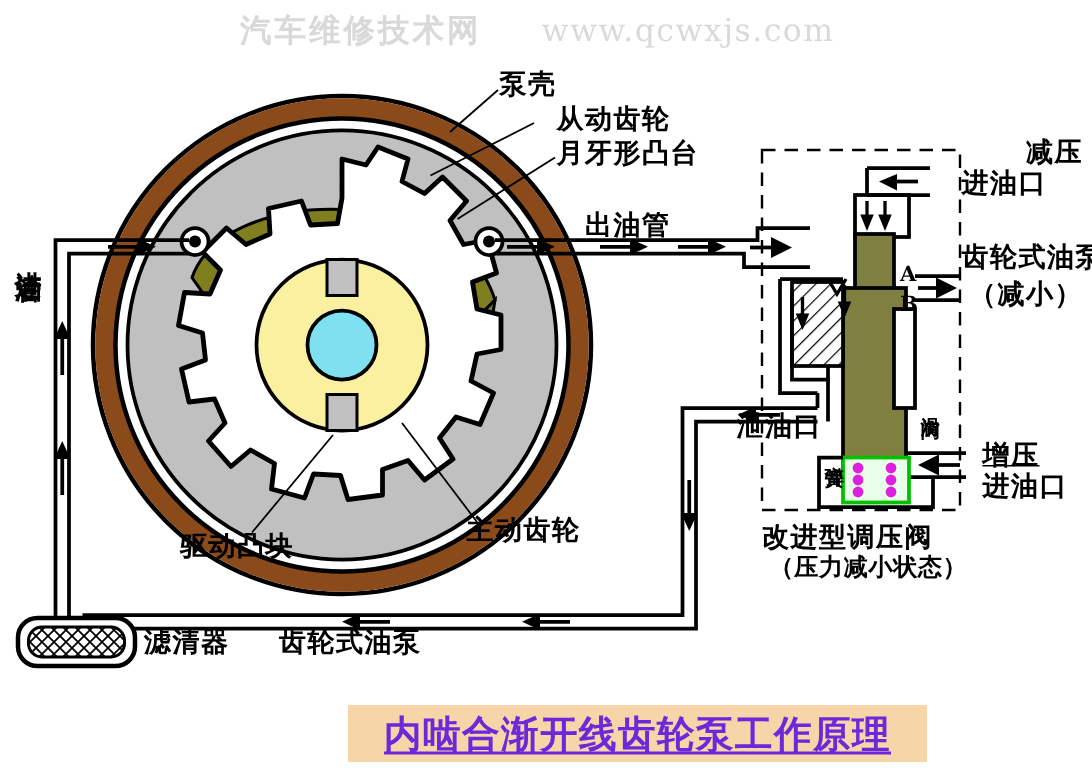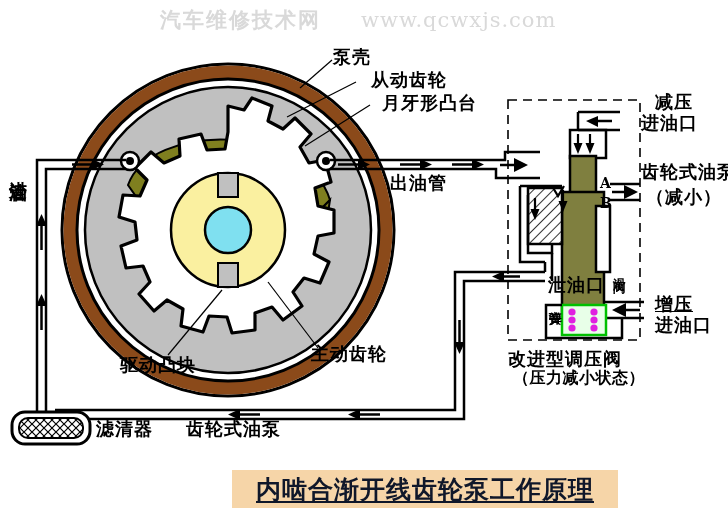--- a/index.html
+++ b/index.html
@@ -22,21 +22,21 @@
     color:#d9d9d9;font-size:21px;font-weight:bold;letter-spacing:2px;
     font-family:"DejaVu Sans","Liberation Sans",sans-serif;
     display:flex;align-items:center;gap:40px;
   }
   #watermark .url{font-family:"DejaVu Serif","Liberation Serif",serif;font-weight:normal;letter-spacing:1px;}
   #title-banner{
     position:absolute;left:232px;top:470px;width:386px;height:38px;
     background:#f6d5a8;display:flex;align-items:center;justify-content:center;
   }
   #title-banner .t{
-    color:#0f172a;font-size:25px;font-weight:bold;letter-spacing:1px;
+    color:#6d28d9;font-size:25px;font-weight:bold;letter-spacing:1px;
     text-decoration:underline;text-underline-offset:3px;
     font-family:"DejaVu Sans","Liberation Sans",sans-serif;
   }
 </style>
 </head>
 <body>
 
 <div id="stage">
 
   <div id="watermark">
@@ -279,35 +279,35 @@
 
       <g fill="none" stroke="#000" stroke-width="2.5">
         <polyline points="545,262 545,272"></polyline>
         <polyline points="552,253 552,281"></polyline>
       </g>
     </g>
   </svg>
 
   <div class="lbl cn14" style="left:333px;top:48px;">泵壳</div>
   <div class="lbl cn14" style="left:371px;top:71px;">从动齿轮</div>
-  <div class="lbl cn14" style="left:382px;top:94px;">月牙形凸台</div>
-  <div class="lbl cn14" style="left:390px;top:142px;margin-top:32px;">出油管</div>
+  <div class="lbl cn14" style="left:371px;top:94px;">月牙形凸台</div>
+  <div class="lbl cn14" style="left:390px;top:142px;">出油管</div>
   <div class="lbl cn14 vert" style="left:8px;top:166px;">进油管</div>
   <div class="lbl cn14" style="left:120px;top:356px;">驱动凸块</div>
   <div class="lbl cn14" style="left:311px;top:345px;">主动齿轮</div>
   <div class="lbl cn14" style="left:96px;top:420px;">滤清器</div>
   <div class="lbl cn14" style="left:186px;top:420px;">齿轮式油泵</div>
 
-  <div class="lbl cn14" style="left:655px;top:93px;">减压</div>
+  <div class="lbl cn14" style="left:684px;top:93px;">减压</div>
   <div class="lbl cn14" style="left:641px;top:114px;">进油口</div>
   <div class="lbl cn14" style="left:641px;top:163px;">齿轮式油泵</div>
   <div class="lbl cn14" style="left:646px;top:188px;">（减小）</div>
   <div class="lbl ab" style="left:600px;top:176px;">A</div>
   <div class="lbl ab" style="left:600px;top:196px;">B</div>
-  <div class="lbl cn14" style="left:548px;top:276px;">泄油口</div>
+  <div class="lbl cn14" style="left:491px;top:276px;">泄油口</div>
   <div class="lbl cn14 vert" style="left:548px;top:300px;font-size:13px;">弹簧</div>
   <div class="lbl cn14 vert" style="left:612px;top:268px;font-size:13px;">滑阀</div>
   <div class="lbl cn14" style="left:655px;top:295px;text-decoration:underline;">增压</div>
   <div class="lbl cn14" style="left:655px;top:316px;">进油口</div>
   <div class="lbl cn14" style="left:508px;top:350px;">改进型调压阀</div>
   <div class="lbl small" style="left:513px;top:370px;">（压力减小状态）</div>
 
   <div id="title-banner">
     <span class="t">内啮合渐开线齿轮泵工作原理</span>
   </div>

